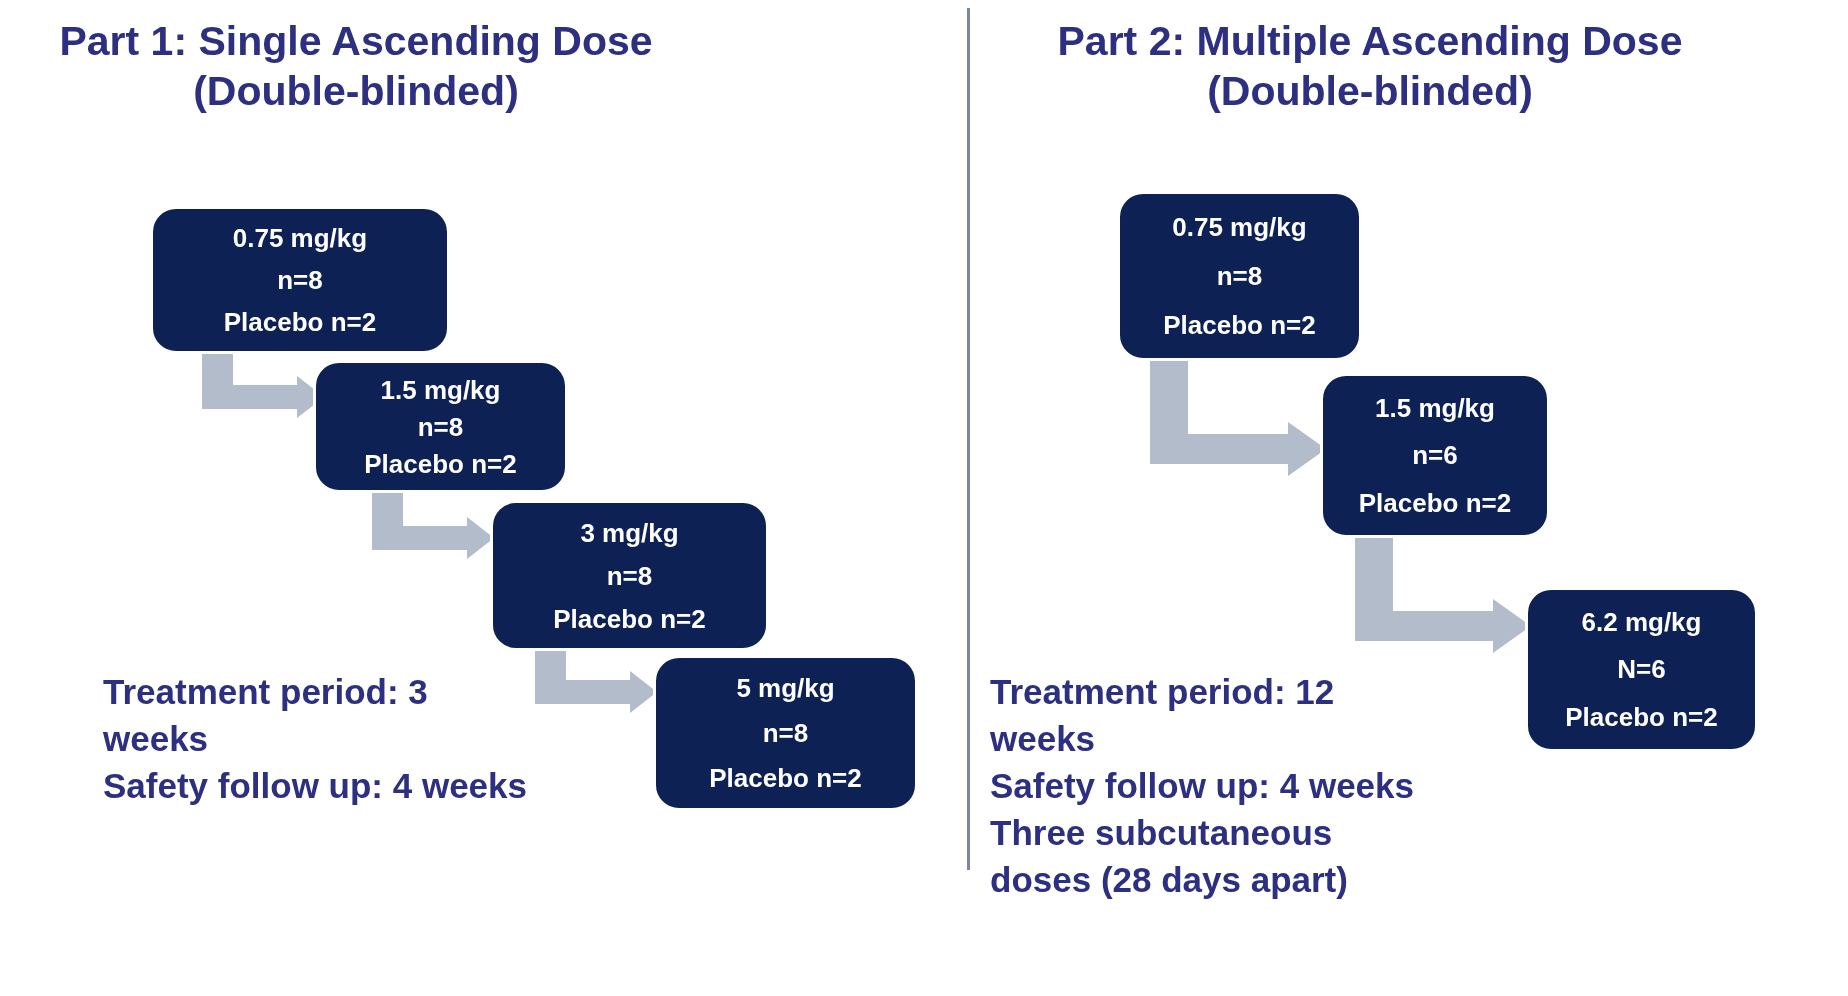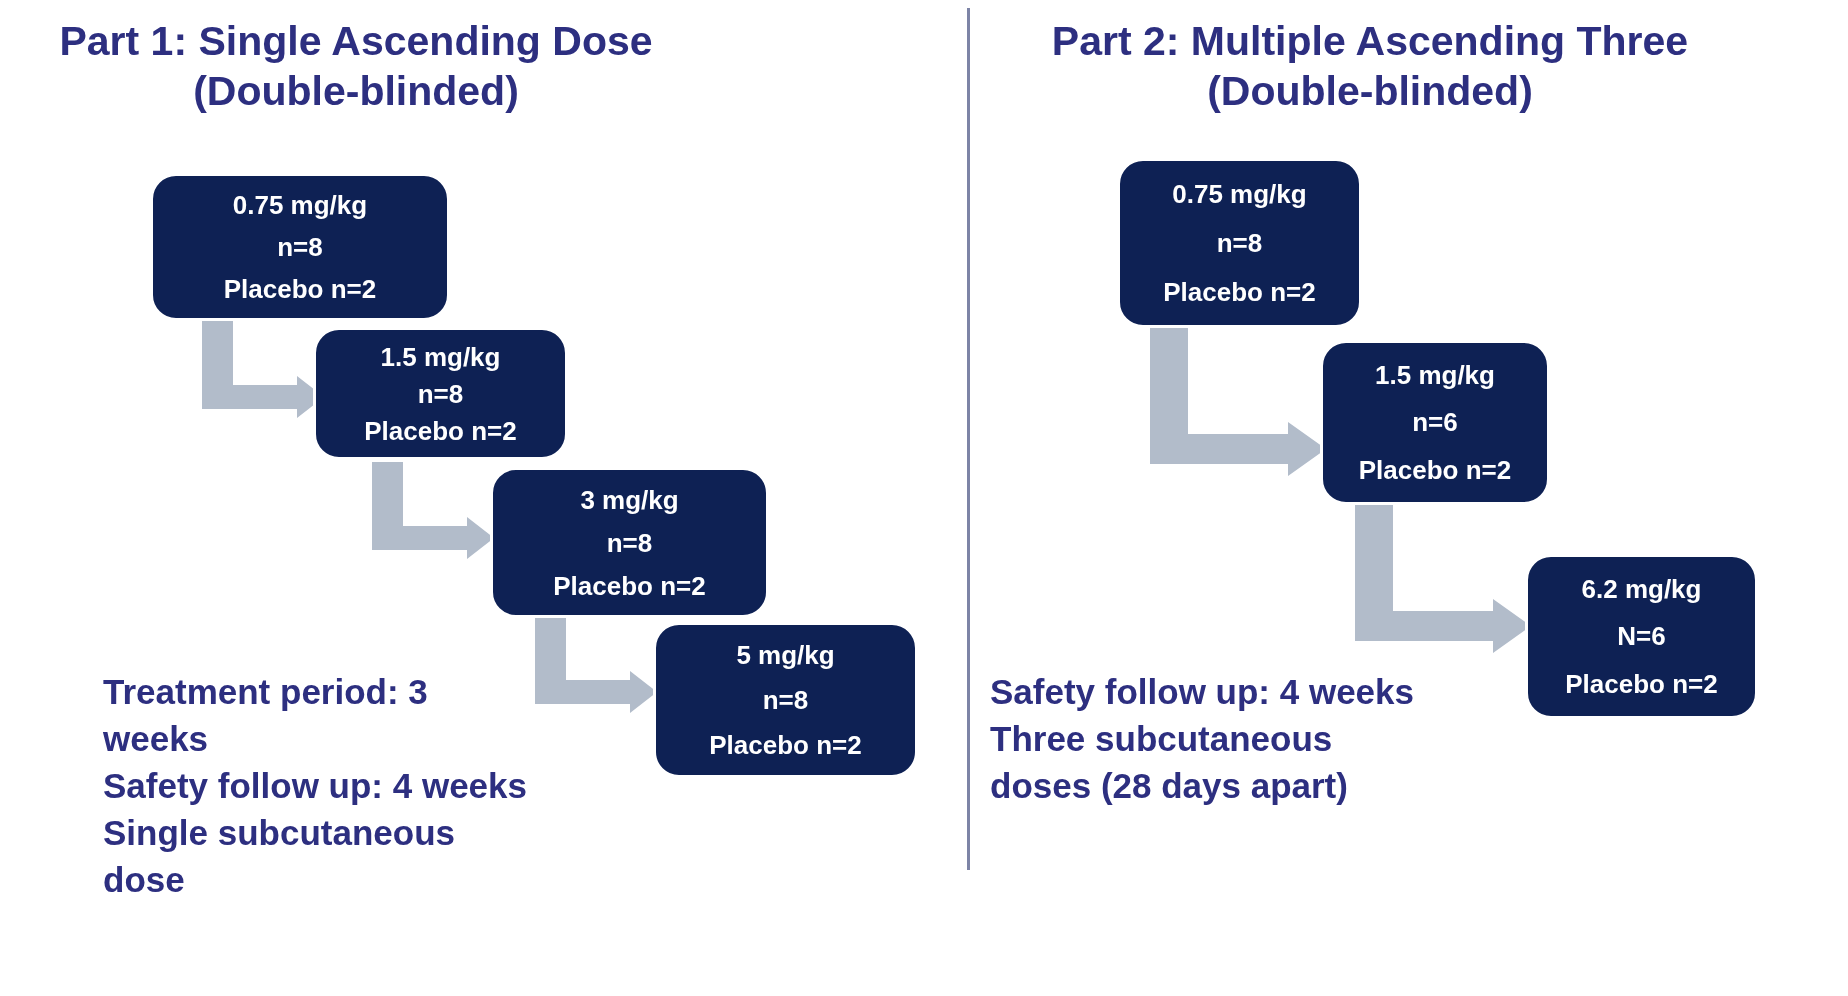--- a/index.html
+++ b/index.html
@@ -40,20 +40,21 @@
     color:var(--box-text);
     display:flex;
     flex-direction:column;
     justify-content:space-around;
     align-items:center;
     text-align:center;
     font-size:26px;
     line-height:30px;
     padding:8px 6px;
     z-index:2;
+    margin-top:33px;
   }
   .elbow-arrow{position:absolute;z-index:1;}
   .elbow-arrow polygon{fill:var(--arrow-fill);}
   .notes{
     position:absolute;
     color:var(--note-text);
     font-size:35px;
     line-height:47px;
     z-index:3;
   }
@@ -105,25 +106,24 @@
   <svg class="elbow-arrow" style="left:372px;top:462px;" width="125" height="100" viewBox="0 0 125 100">
     <polygon points="0,0 31,0 31,64 95,64 95,55 122,76 95,97 95,88 0,88"></polygon>
   </svg>
   <svg class="elbow-arrow" style="left:535px;top:616px;" width="125" height="100" viewBox="0 0 125 100">
     <polygon points="0,0 31,0 31,64 95,64 95,55 122,76 95,97 95,88 0,88"></polygon>
   </svg>
 
   <div class="notes" style="left:103px;top:668px;width:432px;">
     <div>Treatment period: 3 weeks</div>
     <div>Safety follow up: 4 weeks</div>
-    <div>Single subcutaneous dose</div>
   </div>
 
   <div class="panel-title" style="left:1010px;top:16px;width:720px;">
-    <div class="line">Part 2: Multiple Ascending Three</div>
+    <div class="line">Part 2: Multiple Ascending Dose</div>
     <div class="line">(Double-blinded)</div>
   </div>
 
   <div class="dose-box" style="left:1117px;top:158px;width:245px;height:170px;">
     <div>0.75 mg/kg</div>
     <div>n=8</div>
     <div>Placebo n=2</div>
   </div>
 
   <div class="dose-box" style="left:1320px;top:340px;width:230px;height:165px;">
@@ -139,17 +139,18 @@
   </div>
 
   <svg class="elbow-arrow" style="left:1150px;top:324px;" width="180" height="156" viewBox="0 0 180 156">
     <polygon points="0,0 38,0 38,110 138,110 138,98 176,125 138,152 138,140 0,140"></polygon>
   </svg>
   <svg class="elbow-arrow" style="left:1355px;top:501px;" width="180" height="156" viewBox="0 0 180 156">
     <polygon points="0,0 38,0 38,110 138,110 138,98 176,125 138,152 138,140 0,140"></polygon>
   </svg>
 
   <div class="notes" style="left:990px;top:668px;width:440px;">
+    <div>Treatment period: 12 weeks</div>
     <div>Safety follow up: 4 weeks</div>
     <div>Three subcutaneous doses (28 days apart)</div>
   </div>
 
 </div>
 
 </body></html>

